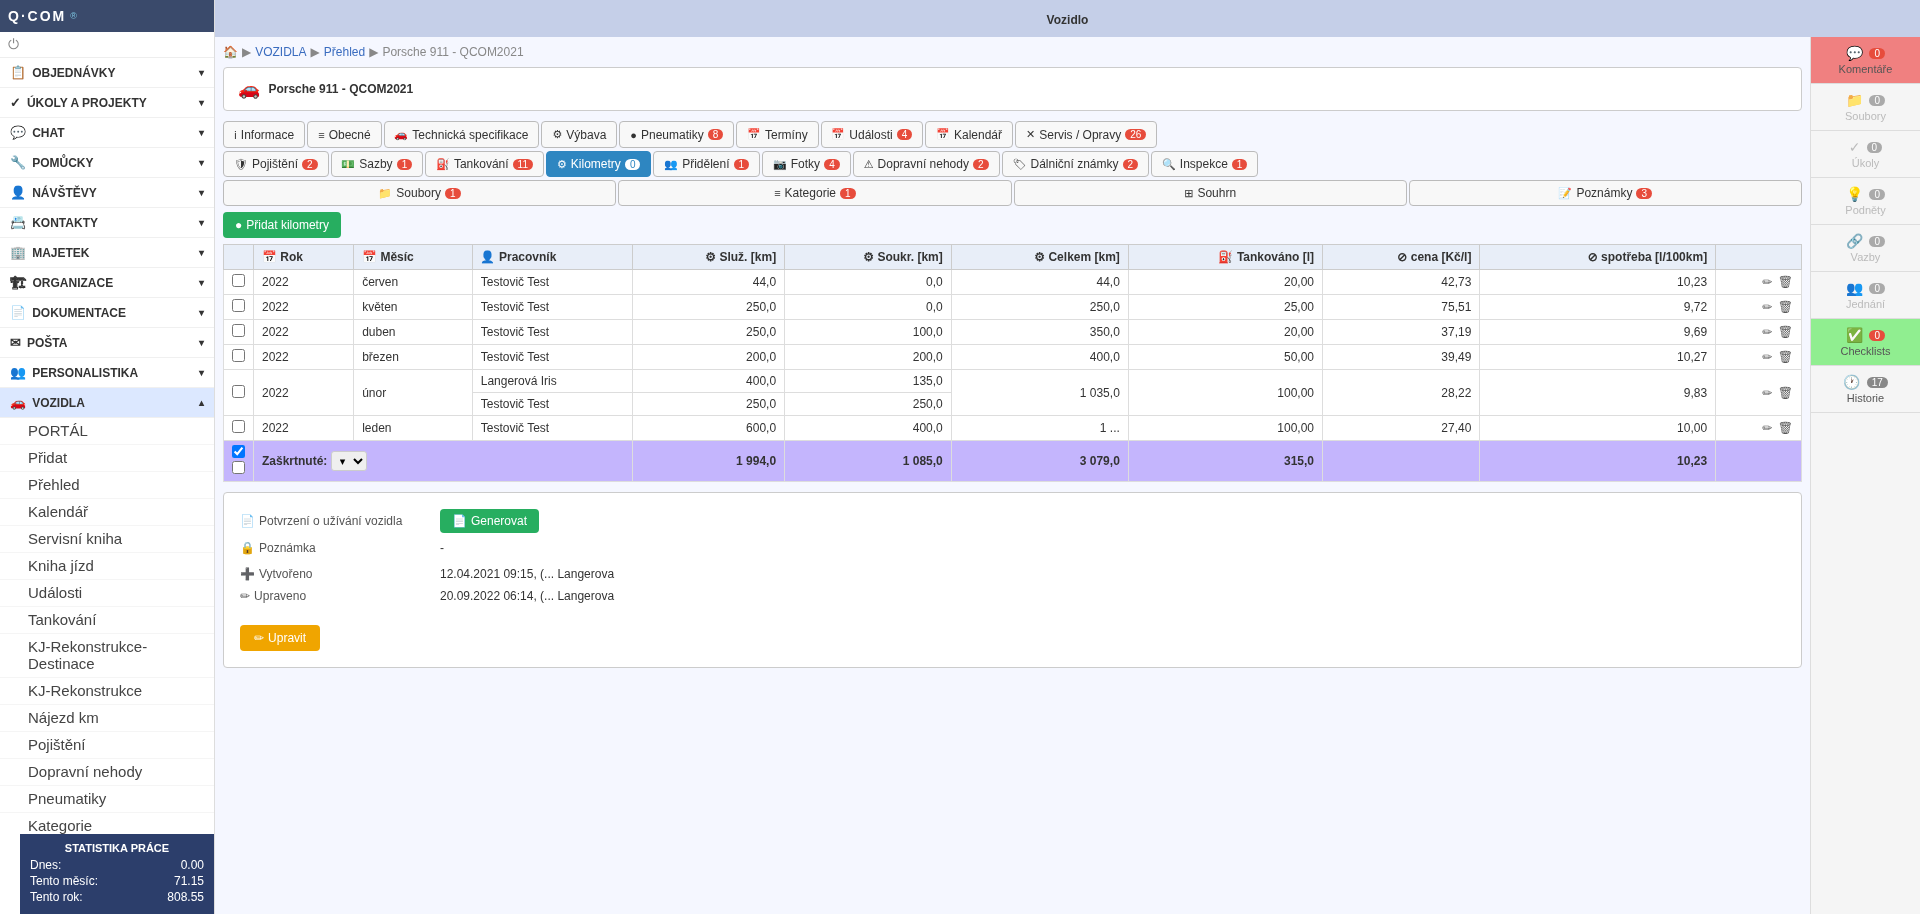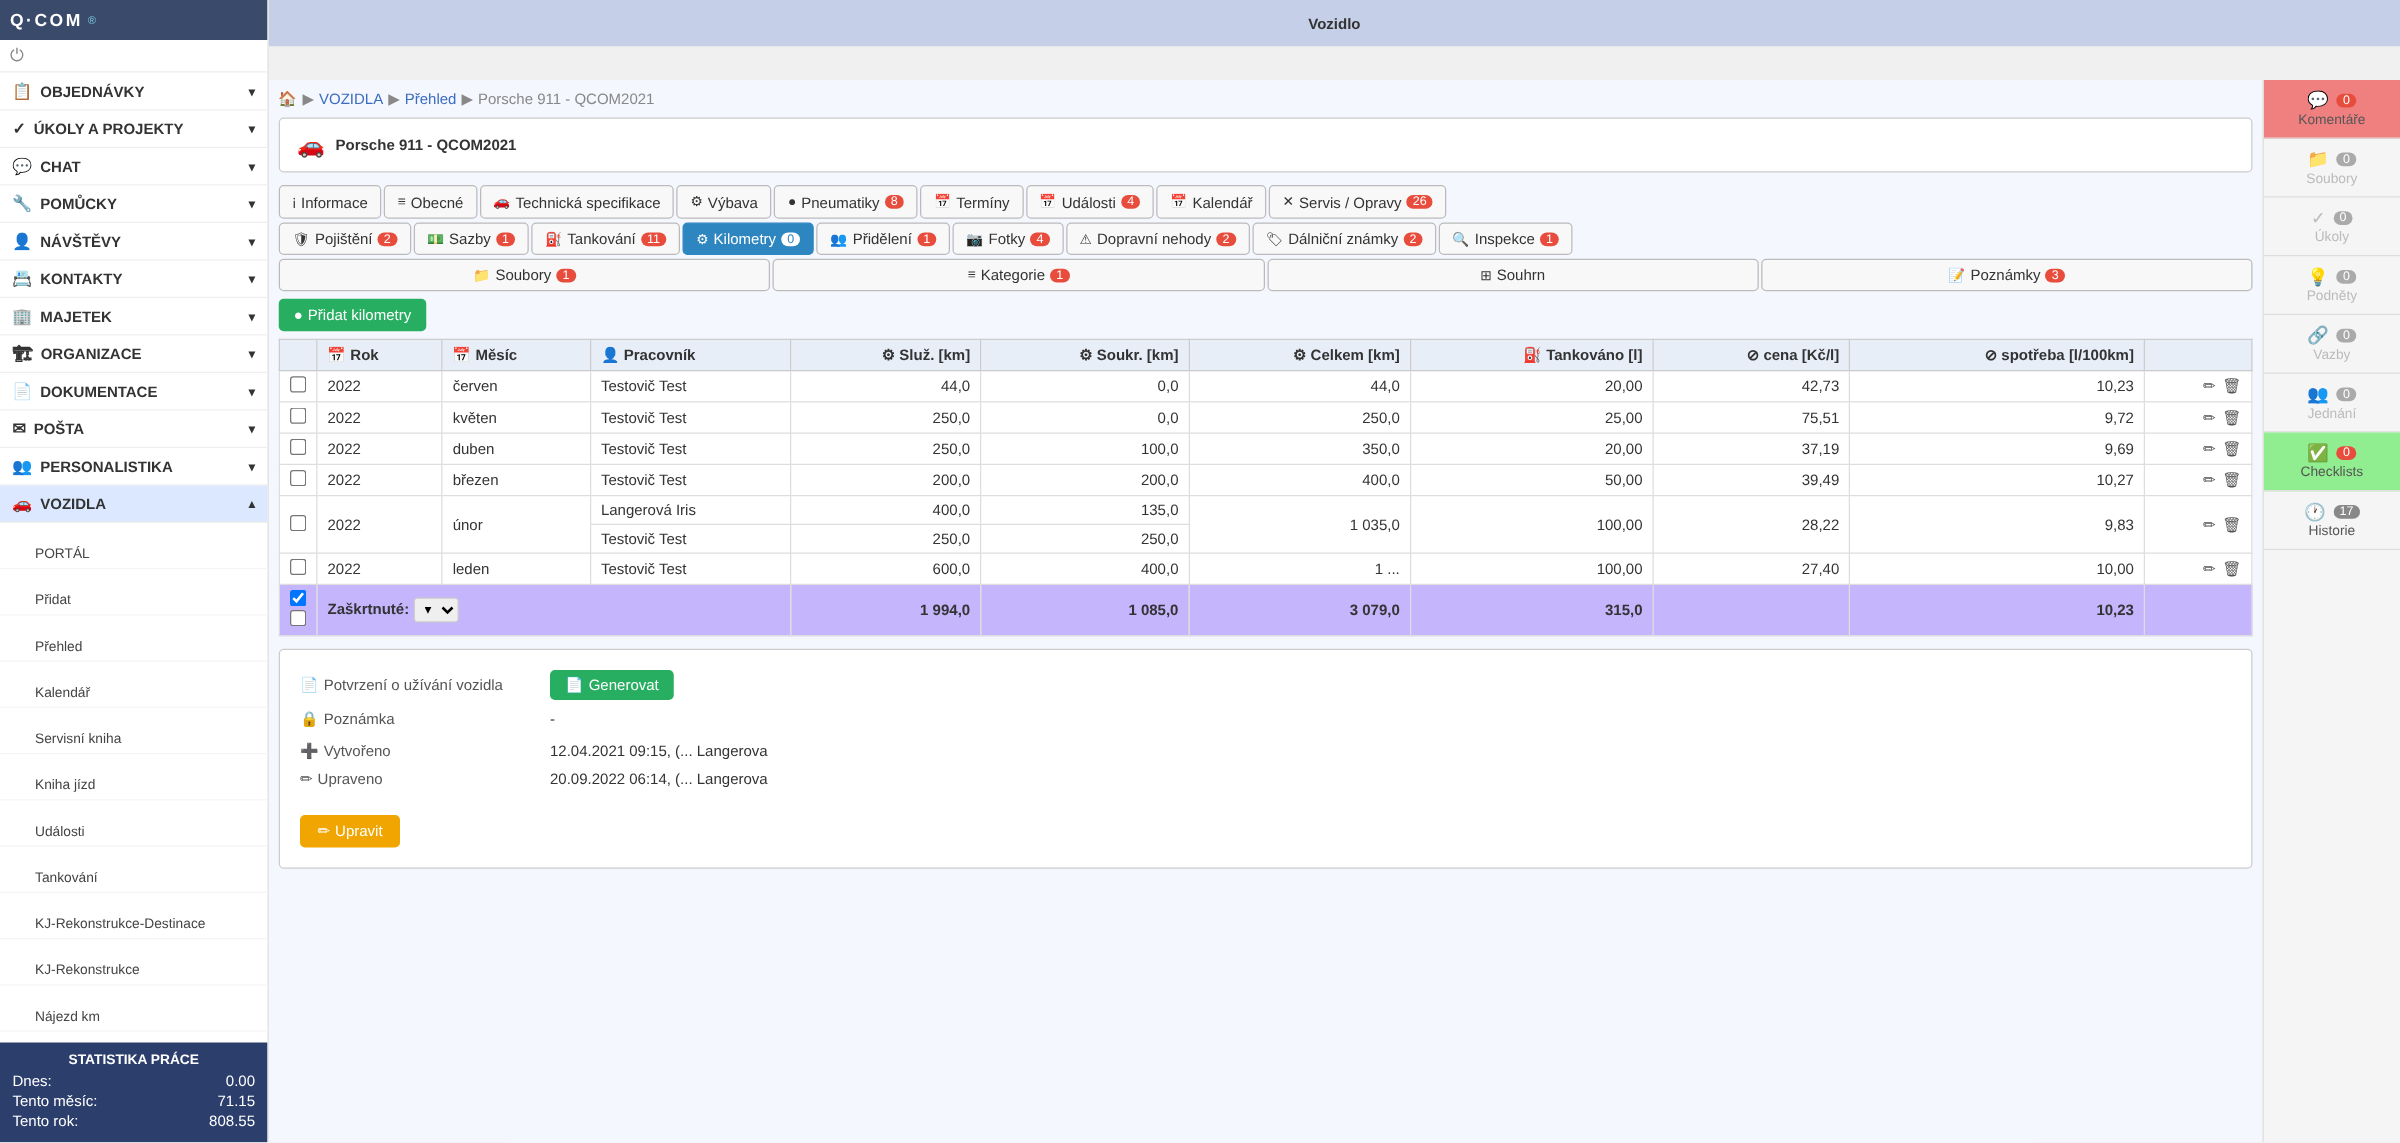--- a/index.html
+++ b/index.html
@@ -36,42 +36,42 @@
       cursor: pointer;
       color: #333;
       border-bottom: 1px solid #f0f0f0;
       font-size: 12px;
       font-weight: bold;
     }
     .sidebar-item.active { background: #dce8ff; }
     .sidebar-item .icon { margin-right: 6px; font-size: 13px; }
     .sidebar-item .chevron { margin-left: auto; font-size: 10px; }
     .sidebar-sub-item {
-      padding: 19px 10px 5px 28px;
+      padding: 4px 10px 5px 28px;
       cursor: pointer;
       color: #444;
-      font-size: 11px;
+      font-size: 15px;
       border-bottom: 1px solid #f5f5f5;
     }
     .sidebar-stats {
       background: #2c3e6b;
       color: #fff;
       padding: 8px 10px;
       font-size: 11px;
+      margin-left: 20px;
     }
     .sidebar-stats .title { font-weight: bold; text-align: center; margin-bottom: 4px; font-size: 11px; }
     .sidebar-stats .row { display: flex; justify-content: space-between; margin: 2px 0; align-items: flex-end; }
 
     
     #main {
       flex: 1;
       display: flex;
       flex-direction: column;
       overflow: hidden;
-      gap: 27px;
     }
     #top-bar {
       background: #c5cfe8;
       text-align: center;
       padding: 10px;
       font-size: 15px;
       font-weight: bold;
       color: #333;
     }
     #content-area {

